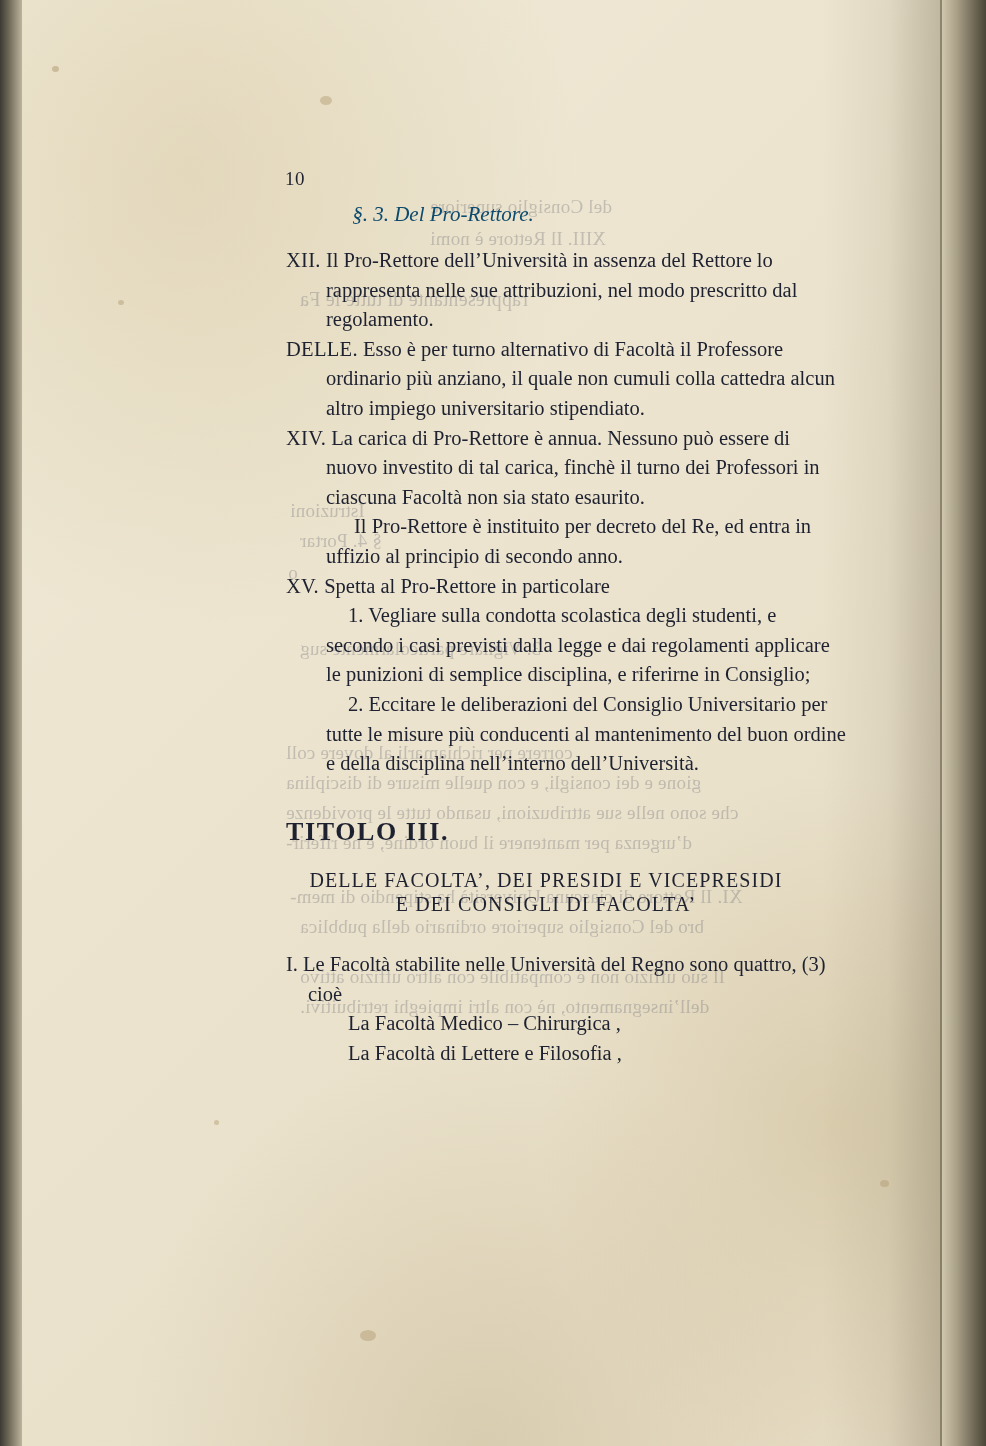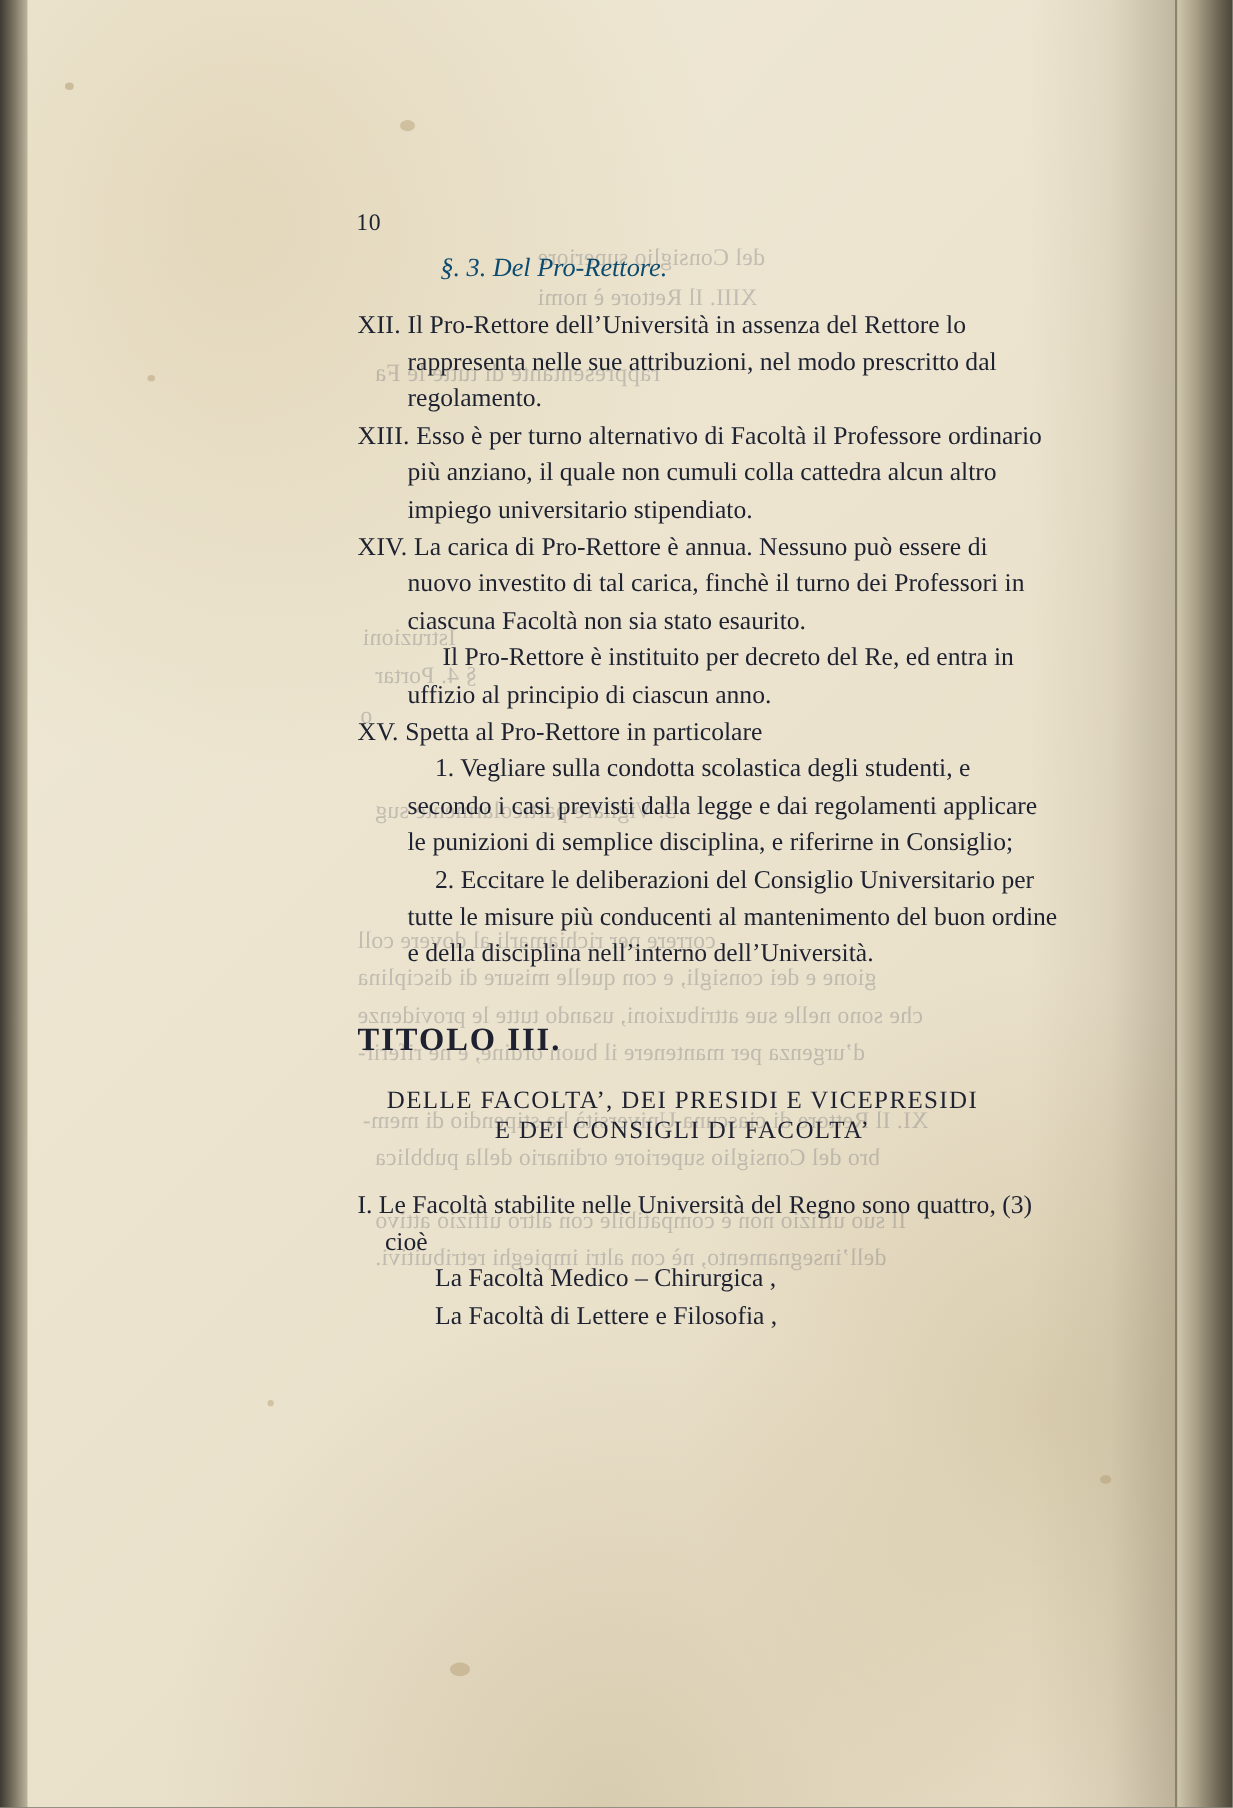--- a/index.html
+++ b/index.html
@@ -188,30 +188,30 @@
     <div class="section-head">§. 3. Del Pro-Rettore.</div>
 
     <div class="body">
 
       <p class="art">
         <span class="num">XII.</span>
         <span>Il Pro-Rettore dell’Università in assenza del Rettore lo rappresenta nelle sue attribuzioni, nel modo prescritto dal regolamento.</span>
       </p>
 
       <p class="art">
-        <span class="num">XIII.</span>
+        <span class="num">DELLE.</span>
         <span>Esso è per turno alternativo di Facoltà il Professore ordinario più anziano, il quale non cumuli colla cattedra alcun altro impiego universitario stipendiato.</span>
       </p>
 
       <p class="art">
         <span class="num">XIV.</span>
         <span>La carica di Pro-Rettore è annua. Nessuno può essere di nuovo investito di tal carica, finchè il turno dei Professori in ciascuna Facoltà non sia stato esaurito.</span>
       </p>
 
-      <p class="inner">Il Pro-Rettore è instituito per decreto del Re, ed entra in uffizio al principio di ciascun anno.</p>
+      <p class="inner">Il Pro-Rettore è instituito per decreto del Re, ed entra in uffizio al principio di secondo anno.</p>
 
       <p class="art">
         <span class="num">XV.</span>
         <span>Spetta al Pro-Rettore in particolare</span>
       </p>
 
       <p class="inner-num">
         <span>1.</span>
         <span>Vegliare sulla condotta scolastica degli studenti, e secondo i casi previsti dalla legge e dai regolamenti applicare le punizioni di semplice disciplina, e riferirne in Consiglio;</span>
       </p>

